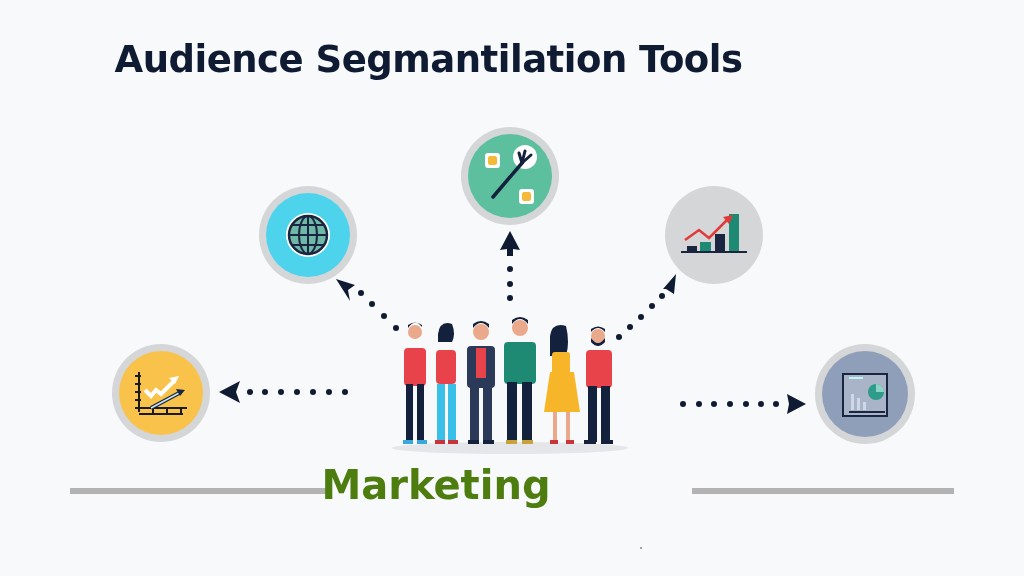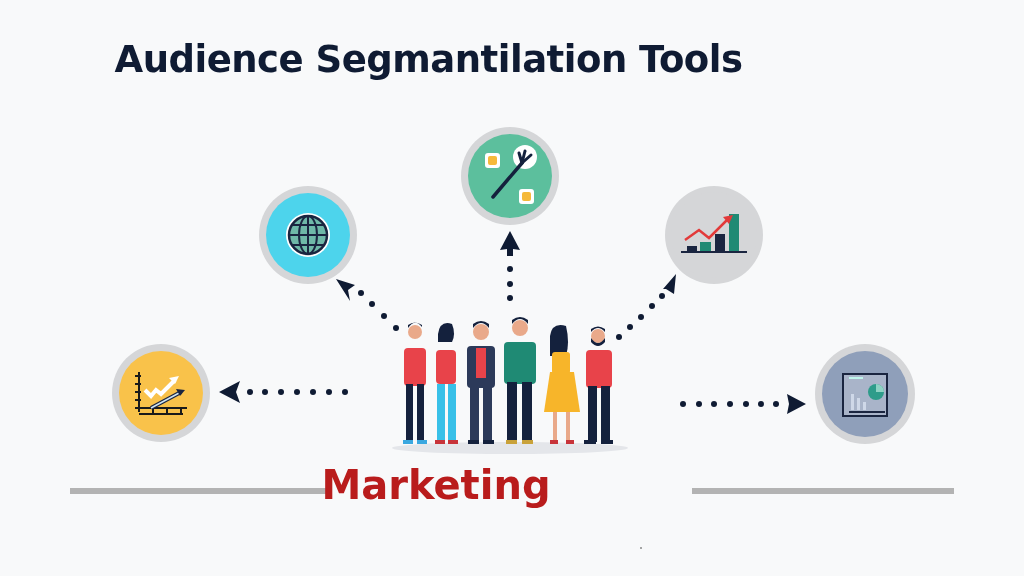--- a/index.html
+++ b/index.html
@@ -10,21 +10,21 @@
       position: relative;
     }
     .title {
       position: absolute; left: 0; top: 38px; width: 857px;
       text-align: center; font-size: 37px; font-weight: bold;
       color: #0f1b33; letter-spacing: -0.5px;
     }
     .hub-label {
       position: absolute; left: 0; top: 462px; width: 872px;
       text-align: center; font-size: 40px; font-weight: bold;
-      color: #b91c1c;
+      color: #4d7c0f;
     }
     .rule {
       position: absolute; height: 6px; background: #b3b3b3; top: 488px;
     }
     .rule.left { left: 70px; width: 259px; }
     .rule.right { left: 692px; width: 262px; }
     .node {
       position: absolute; border-radius: 50%;
       background: #d5d6d8;
       display: flex; align-items: center; justify-content: center;

